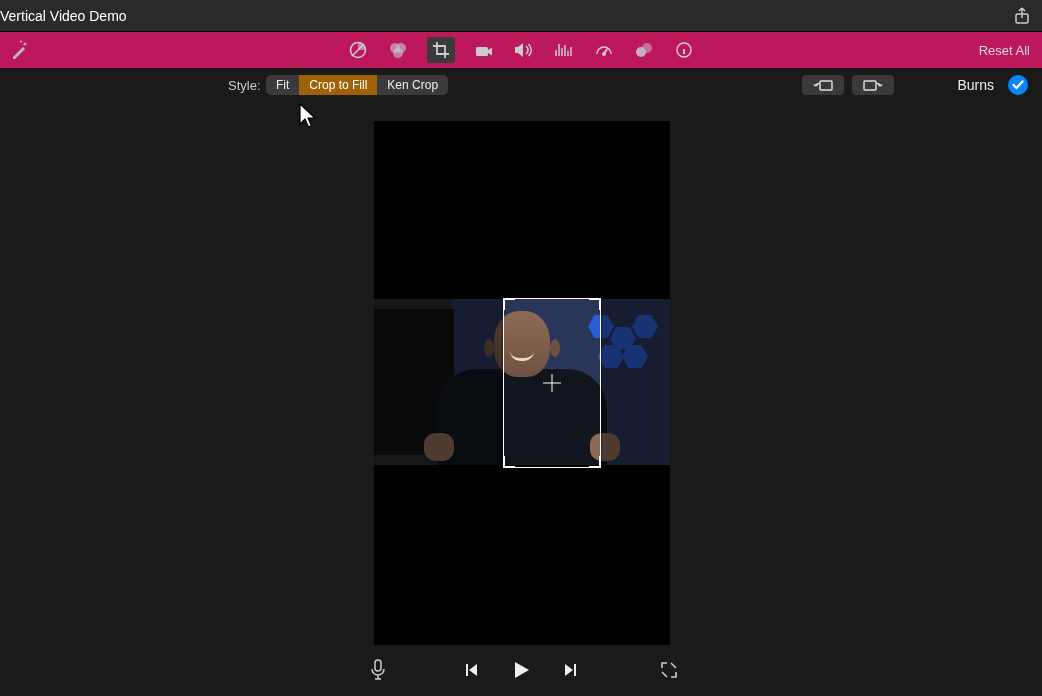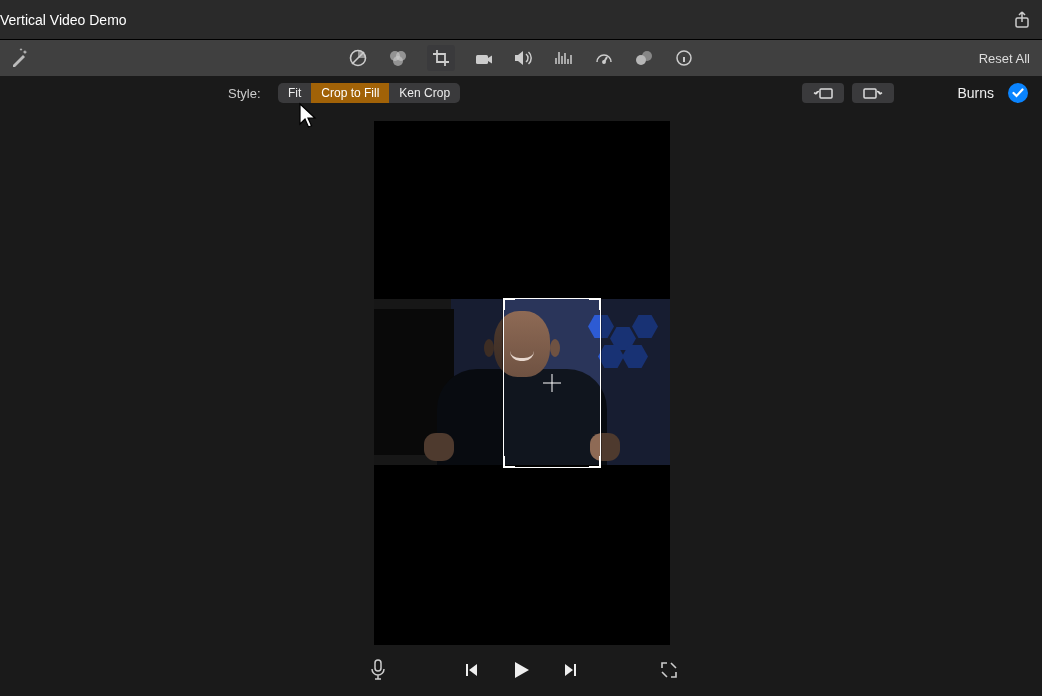--- a/index.html
+++ b/index.html
@@ -6,21 +6,21 @@
   html, body { width: 1042px; height: 696px; overflow: hidden; }
   body {
     background: #1a1a1a;
     font-family: -apple-system, "Helvetica Neue", Arial, sans-serif;
     color: #ddd;
     position: relative;
   }
 
   
   .titlebar {
-    height: 40px;
+    height: 32px;
     display: flex;
     align-items: center;
     padding: 0 10px 0 0;
     background: #2a2a2a;
     border-bottom: 1px solid #000;
   }
   .titlebar .title {
     font-size: 14px;
     color: #fff;
     flex: 0 0 auto;
@@ -31,21 +31,21 @@
     color: #ccc;
     display: flex; align-items: center; justify-content: center;
   }
 
   
   .toolbar {
     height: 36px;
     display: flex;
     align-items: center;
     padding: 0 17px;
-    background: #404040;
+    background: #be185d;
     position: relative;
   }
   .toolbar .wand {
     position: absolute; left: 10px;
     color: #bbb;
   }
   .tool-icons {
     position: absolute;
     left: 50%;
     transform: translateX(-50%);
@@ -80,21 +80,21 @@
     margin-left: 38px;
   }
   .style-label {
     position: absolute;
     left: 190px;
     font-size: 13px;
     color: #ccc;
   }
   .style-seg {
     position: absolute;
-    left: 240px;
+    left: 228px;
     display: flex;
     background: #3a3a3c;
     border-radius: 5px;
     overflow: hidden;
     height: 20px;
   }
   .seg-btn {
     font-size: 12px;
     color: #eee;
     padding: 0 10px;

